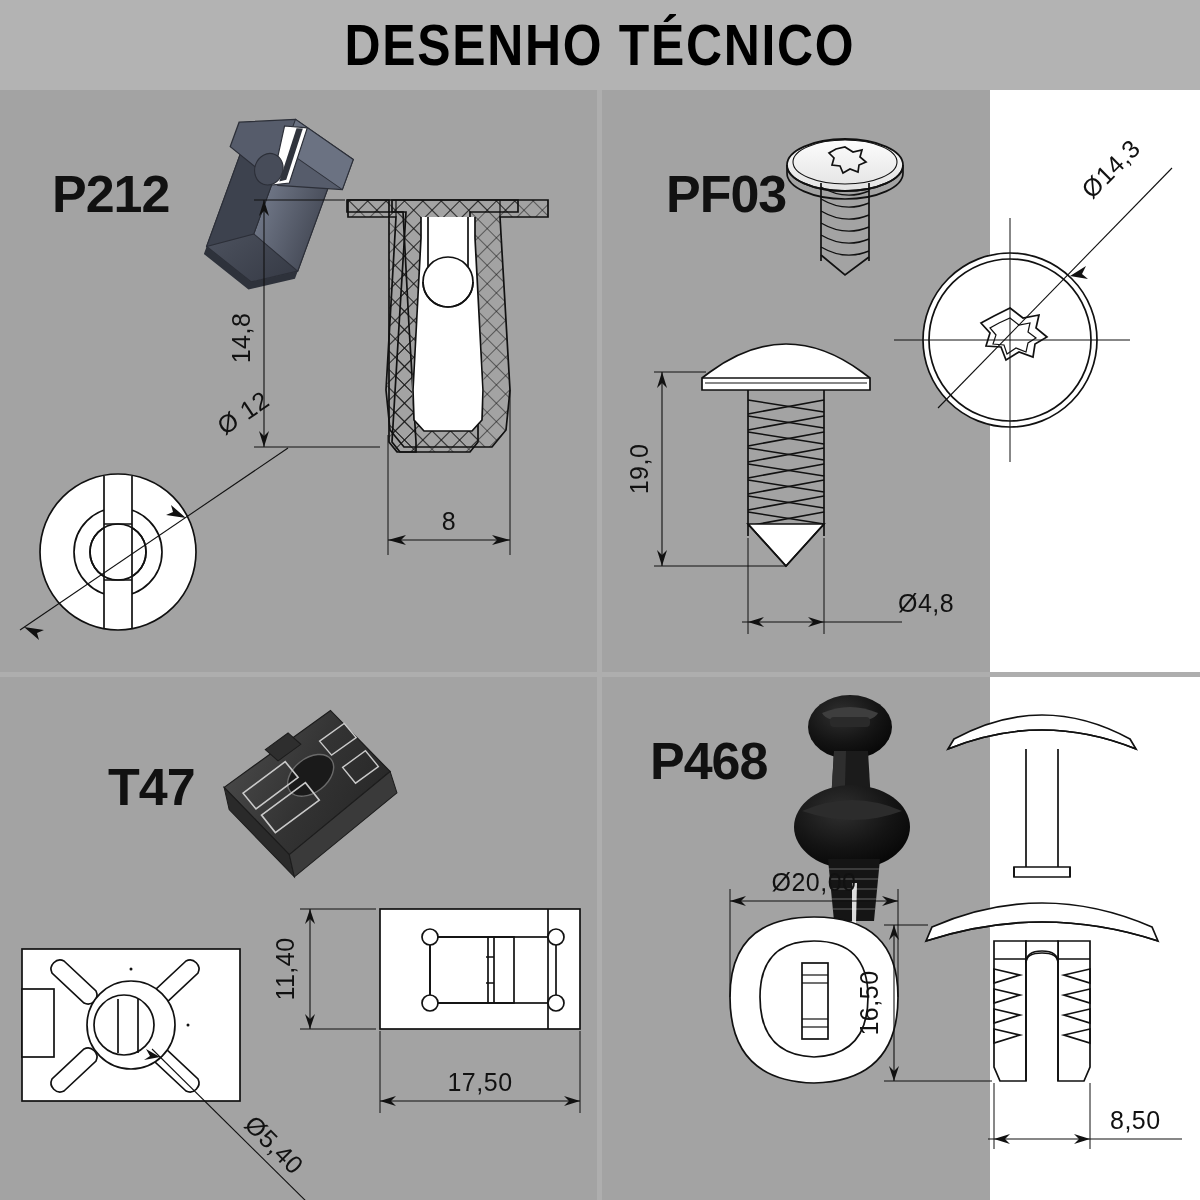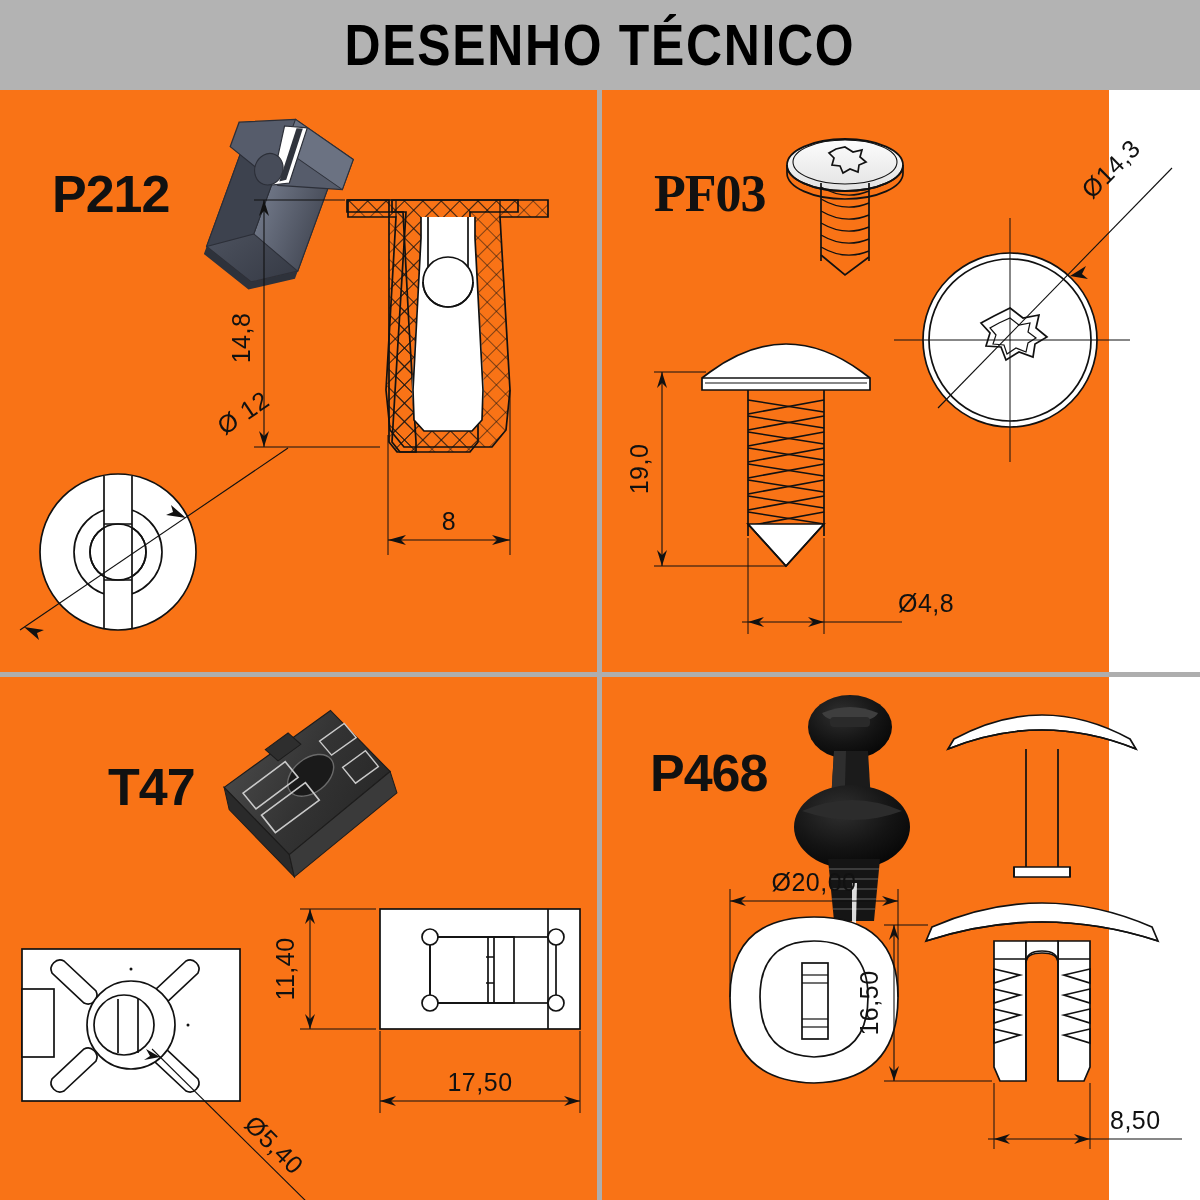--- a/index.html
+++ b/index.html
@@ -1,17 +1,17 @@
 <!DOCTYPE html>
 <html><head>
 <meta charset="utf-8">
 <style>
   html,body{margin:0;padding:0;background:#fff;}
   body{width:1200px;height:1200px;font-family:"Liberation Sans",sans-serif;overflow:hidden;}
-  #sheet{position:relative;width:1109px;height:1200px;background:#f97316;}
+  #sheet{position:relative;width:990px;height:1200px;background:#a3a3a3;}
 
   
   .header{
     position:absolute;left:0;top:0;width:1200px;height:90px;
     background:#b3b3b3;
     display:flex;align-items:center;justify-content:center;
   }
   .header-title{
     font-family:"Liberation Sans",sans-serif;
     font-weight:bold;
@@ -37,23 +37,23 @@
 
   .part-label{
     position:absolute;
     font-family:"Liberation Sans",sans-serif;
     font-weight:bold;
     color:#111;
     line-height:1;
     white-space:nowrap;
   }
   #label-p212{left:52px;top:78px;font-size:52px;letter-spacing:-1px;}
-  #label-pf03{left:52px;top:78px;font-size:52px;letter-spacing:-1px;font-family:Liberation Serif, serif;}
+  #label-pf03{left:64px;top:78px;font-size:52px;letter-spacing:-1px;}
   #label-t47 {left:108px;top:60px;font-size:52px;letter-spacing:-1px;}
-  #label-p468{left:48px;top:58px;font-size:52px;letter-spacing:-1px;margin-top:12px;}
+  #label-p468{left:48px;top:58px;font-size:52px;letter-spacing:-1px;}
 
   svg{display:block;}
   .dwg{position:absolute;left:0;top:0;}
   .ln{fill:none;stroke:#111;stroke-width:1.7;}
   .ln-thin{fill:none;stroke:#111;stroke-width:1.2;}
   .dim{fill:none;stroke:#111;stroke-width:1.1;}
   .ext{fill:none;stroke:#111;stroke-width:1.0;}
   .ctr{fill:none;stroke:#111;stroke-width:1.0;}
   .fillw{fill:#fff;}
   .hatchfill{fill:url(#xhatch);}

